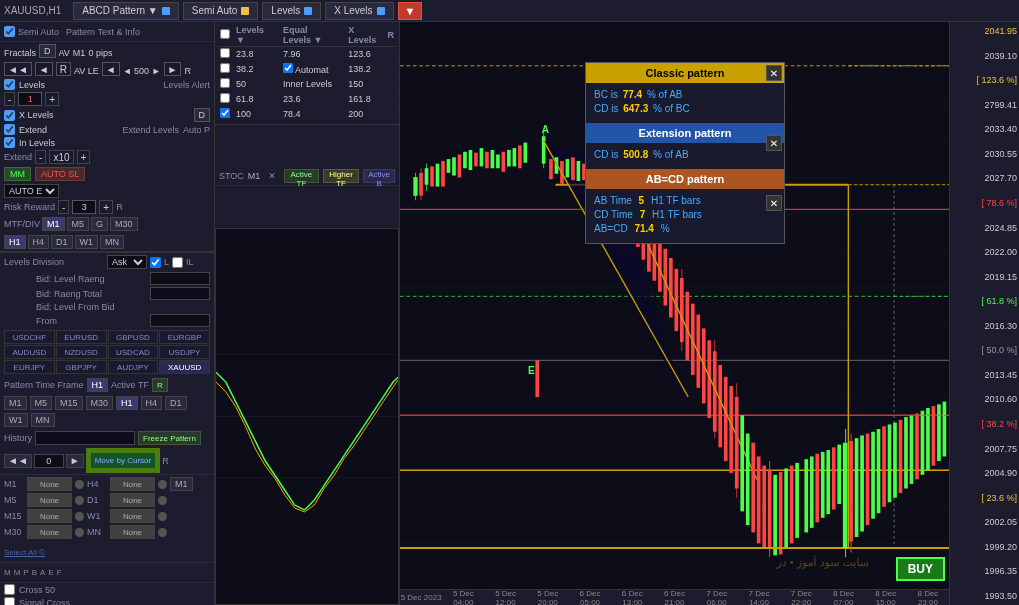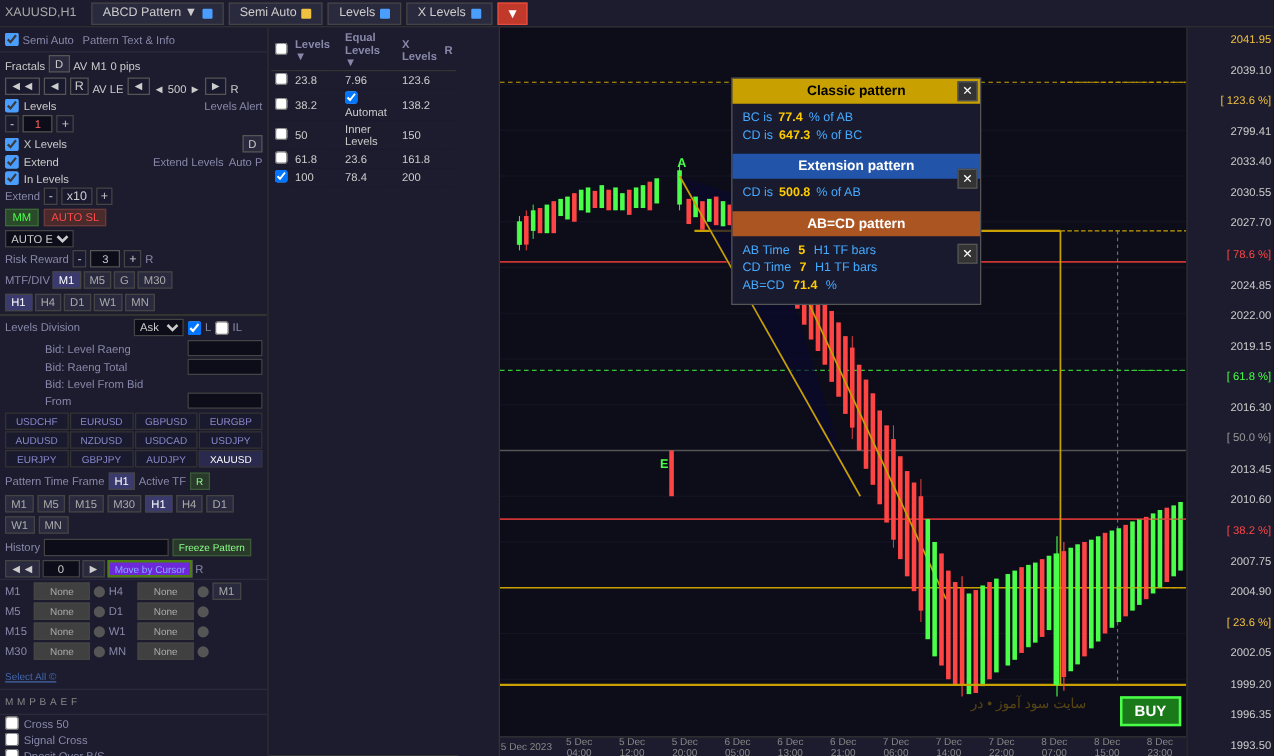--- a/index.html
+++ b/index.html
@@ -69,31 +69,31 @@
     .curr-btn { background: #1a1a2e; border: 1px solid #333; color: #8888cc; font-size: 8px; padding: 1px 2px; text-align: center; cursor: pointer; height: 14px; }
     .curr-btn.active { color: #fff; background: #2a2a4e; }
 
     .hist-row { display: flex; align-items: center; gap: 3px; padding: 2px 4px; }
     .hist-label { color: #8888aa; font-size: 9px; }
     .hist-input { background: #0d0d1a; border: 1px solid #444; color: #ccc; width: 100px; height: 14px; font-size: 9px; padding: 0 2px; }
     .hist-btn { background: #2a2a3e; border: 1px solid #444; color: #ccc; font-size: 10px; padding: 0 3px; height: 14px; cursor: pointer; }
     .freeze-btn { background: #2a3a2a; border: 1px solid #3a5a3a; color: #8aff8a; font-size: 8px; padding: 0 4px; height: 14px; cursor: pointer; }
     .hist-nav { display: flex; align-items: center; gap: 2px; padding: 1px 4px; }
     .hist-input2 { background: #0d0d1a; border: 1px solid #444; color: #ccc; width: 30px; height: 14px; font-size: 9px; text-align: center; }
-    .move-btn { background: #6d28d9; border: 2px solid #4d7c0f; color: #8aaaff; font-size: 8px; padding: 0 4px; height: 14px; cursor: pointer; }
+    .move-btn { background: #14532d; border: 5px solid #4d7c0f; color: #8aaaff; font-size: 8px; padding: 0 4px; height: 25px; cursor: pointer; }
 
     
     .indicator-section { padding: 2px 4px; border-top: 1px solid #2a2a3e; }
     .ind-row { display: flex; align-items: center; gap: 3px; margin-bottom: 2px; }
     .ind-tf { color: #8888aa; font-size: 9px; width: 20px; }
     .ind-none { background: #404040; border: 1px solid #444; color: #aaa; font-size: 8px; padding: 0 4px; height: 14px; width: 45px; cursor: pointer; }
     .ind-circle { width: 9px; height: 9px; border-radius: 50%; background: #555; flex-shrink: 0; }
     
     
-    .mid-panel { width: 185px; background: #1c1c2e; border-right: 1px solid #333; display: flex; flex-direction: row; flex-shrink: 0; overflow: hidden; gap: 42px; }
+    .mid-panel { width: 185px; background: #1c1c2e; border-right: 1px solid #333; display: flex; flex-direction: column; flex-shrink: 0; overflow: hidden; gap: 42px; }
 
     
     .chart-area { flex: 1; background: #0d0d1a; position: relative; overflow: hidden; }
 
     
     .popup-panel { position: absolute; background: #1a1a2e; border: 1px solid #555; z-index: 100; }
     .popup-close { background: #333; border: 1px solid #555; color: #fff; font-size: 10px; cursor: pointer; width: 16px; height: 16px; display: flex; align-items: center; justify-content: center; }
     .popup-content { padding: 6px 8px; }
     .popup-row { color: #ccc; font-size: 10px; margin-bottom: 3px; }
     .popup-row span { color: #4af; }

